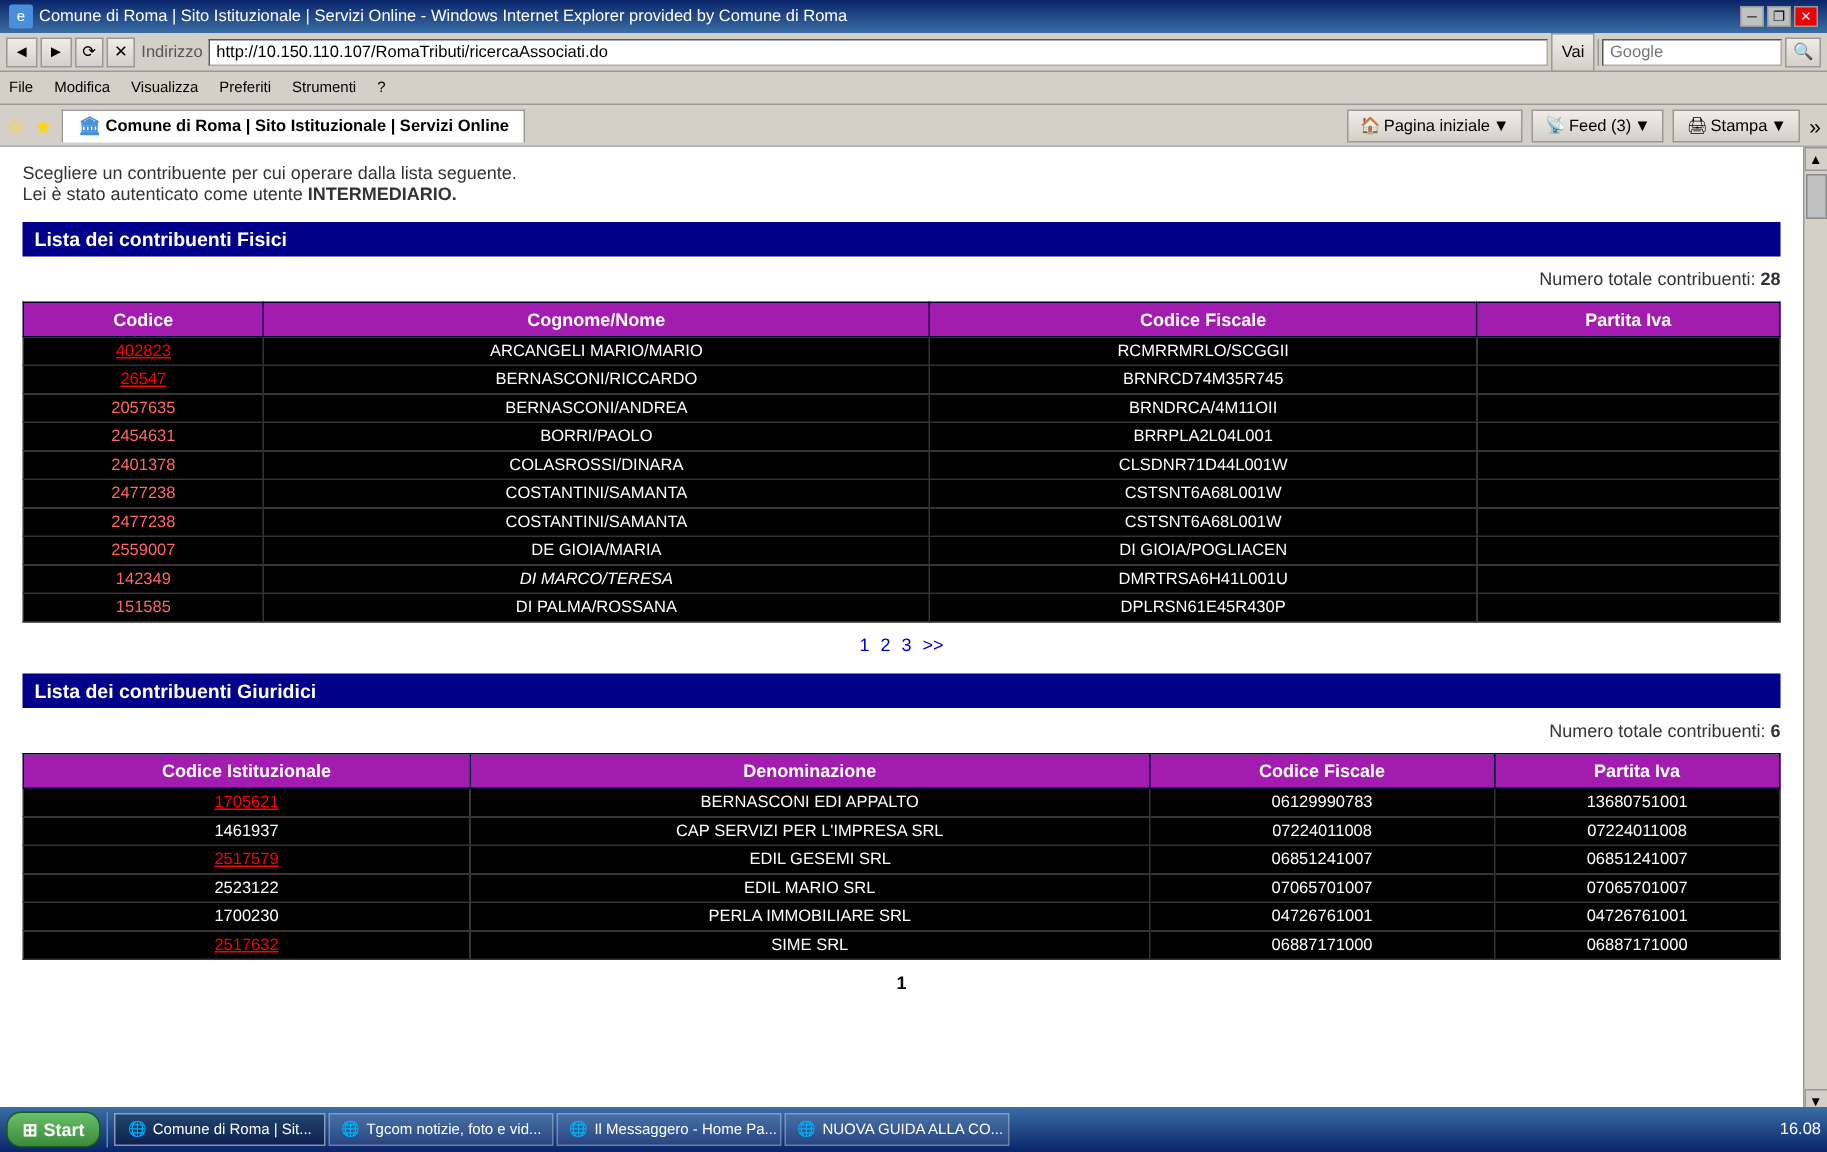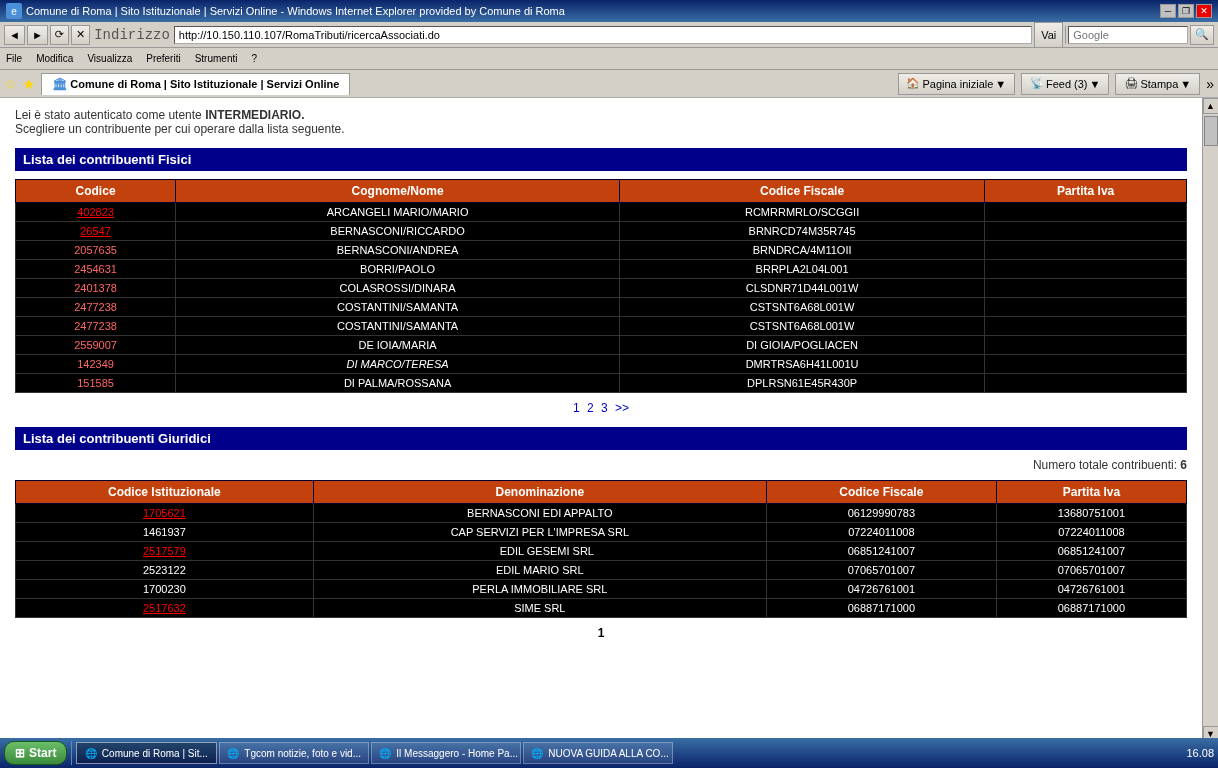--- a/index.html
+++ b/index.html
@@ -204,21 +204,21 @@
       margin-bottom: 8px;
     }
     .total-count strong { font-weight: bold; }
 
     table {
       width: 100%;
       border-collapse: collapse;
       margin-bottom: 8px;
     }
     thead tr {
-      background: #c2410c;
+      background: #a21caf;
       color: #fff;
       margin-left: 16px;
     }
     thead th {
       padding: 4px 6px;
       font-size: 12px;
       font-weight: bold;
       text-align: center;
       border: 1px solid #003;
     }
@@ -343,21 +343,21 @@
     <div class="title-btn">❐</div>
     <div class="title-btn" style="background:#e00;color:#fff;">✕</div>
   </div>
 </div>
 
 <div class="address-bar">
   <button class="nav-btn">◄</button>
   <button class="nav-btn">►</button>
   <button class="nav-btn">⟳</button>
   <button class="nav-btn">✕</button>
-  <span style="font-size:14px;color:#555;padding:0 2px;font-family:Liberation Mono, monospace;">Indirizzo</span>
+  <span style="font-size:11px;color:#555;padding:0 2px;">Indirizzo</span>
   <input class="address-input" type="text" value="http://10.150.110.107/RomaTributi/ricercaAssociati.do" style="">
   <button class="go-btn">Vai</button>
   <div style="width:1px;height:18px;background:#999;"></div>
   <input class="search-input" type="text" placeholder="Google" style="">
   <button class="nav-btn">🔍</button>
 </div>
 
 <div class="menu-bar">
   <span class="menu-item">File</span>
   <span class="menu-item">Modifica</span>
@@ -392,26 +392,30 @@
     </button>
     <span style="font-size:14px;cursor:pointer;">»</span>
   </div>
 </div>
 
 <div class="main-wrapper">
   <div class="content-area">
 
 
     <div class="auth-text">
+      <p>Scegliere un contribuente per cui operare dalla lista seguente.</p>
       <p>Lei è stato autenticato come utente <strong>INTERMEDIARIO.</strong></p>
-      <p>Scegliere un contribuente per cui operare dalla lista seguente.</p>
     </div>
 
     <div class="section-title">Lista dei contribuenti Fisici</div>
 
+    <div class="total-count">
+      <span>Numero totale contribuenti:</span>
+      <strong>28</strong>
+    </div>
 
     <table>
       <thead>
         <tr>
           <th>Codice</th>
           <th>Cognome/Nome</th>
           <th>Codice Fiscale</th>
           <th>Partita Iva</th>
         </tr>
       </thead>
@@ -453,21 +457,21 @@
       <td style="color:#fff;"></td>
     </tr>
           <tr>
       <td class="code-link-red">2477238</td>
       <td style="color:#fff;">COSTANTINI/SAMANTA</td>
       <td style="color:#fff;">CSTSNT6A68L001W</td>
       <td style="color:#fff;"></td>
     </tr>
           <tr>
       <td class="code-link-red">2559007</td>
-      <td style="color:#fff;">DE IOIA/MARIA</td>
+      <td style="color:#fff;">DE GIOIA/MARIA</td>
       <td style="color:#fff;">DI GIOIA/POGLIACEN</td>
       <td style="color:#fff;"></td>
     </tr>
           <tr>
       <td class="code-link-red">142349</td>
       <td style="color:#fff;font-style:italic;">DI MARCO/TERESA</td>
       <td style="color:#fff;">DMRTRSA6H41L001U</td>
       <td style="color:#fff;"></td>
     </tr>
           <tr>

